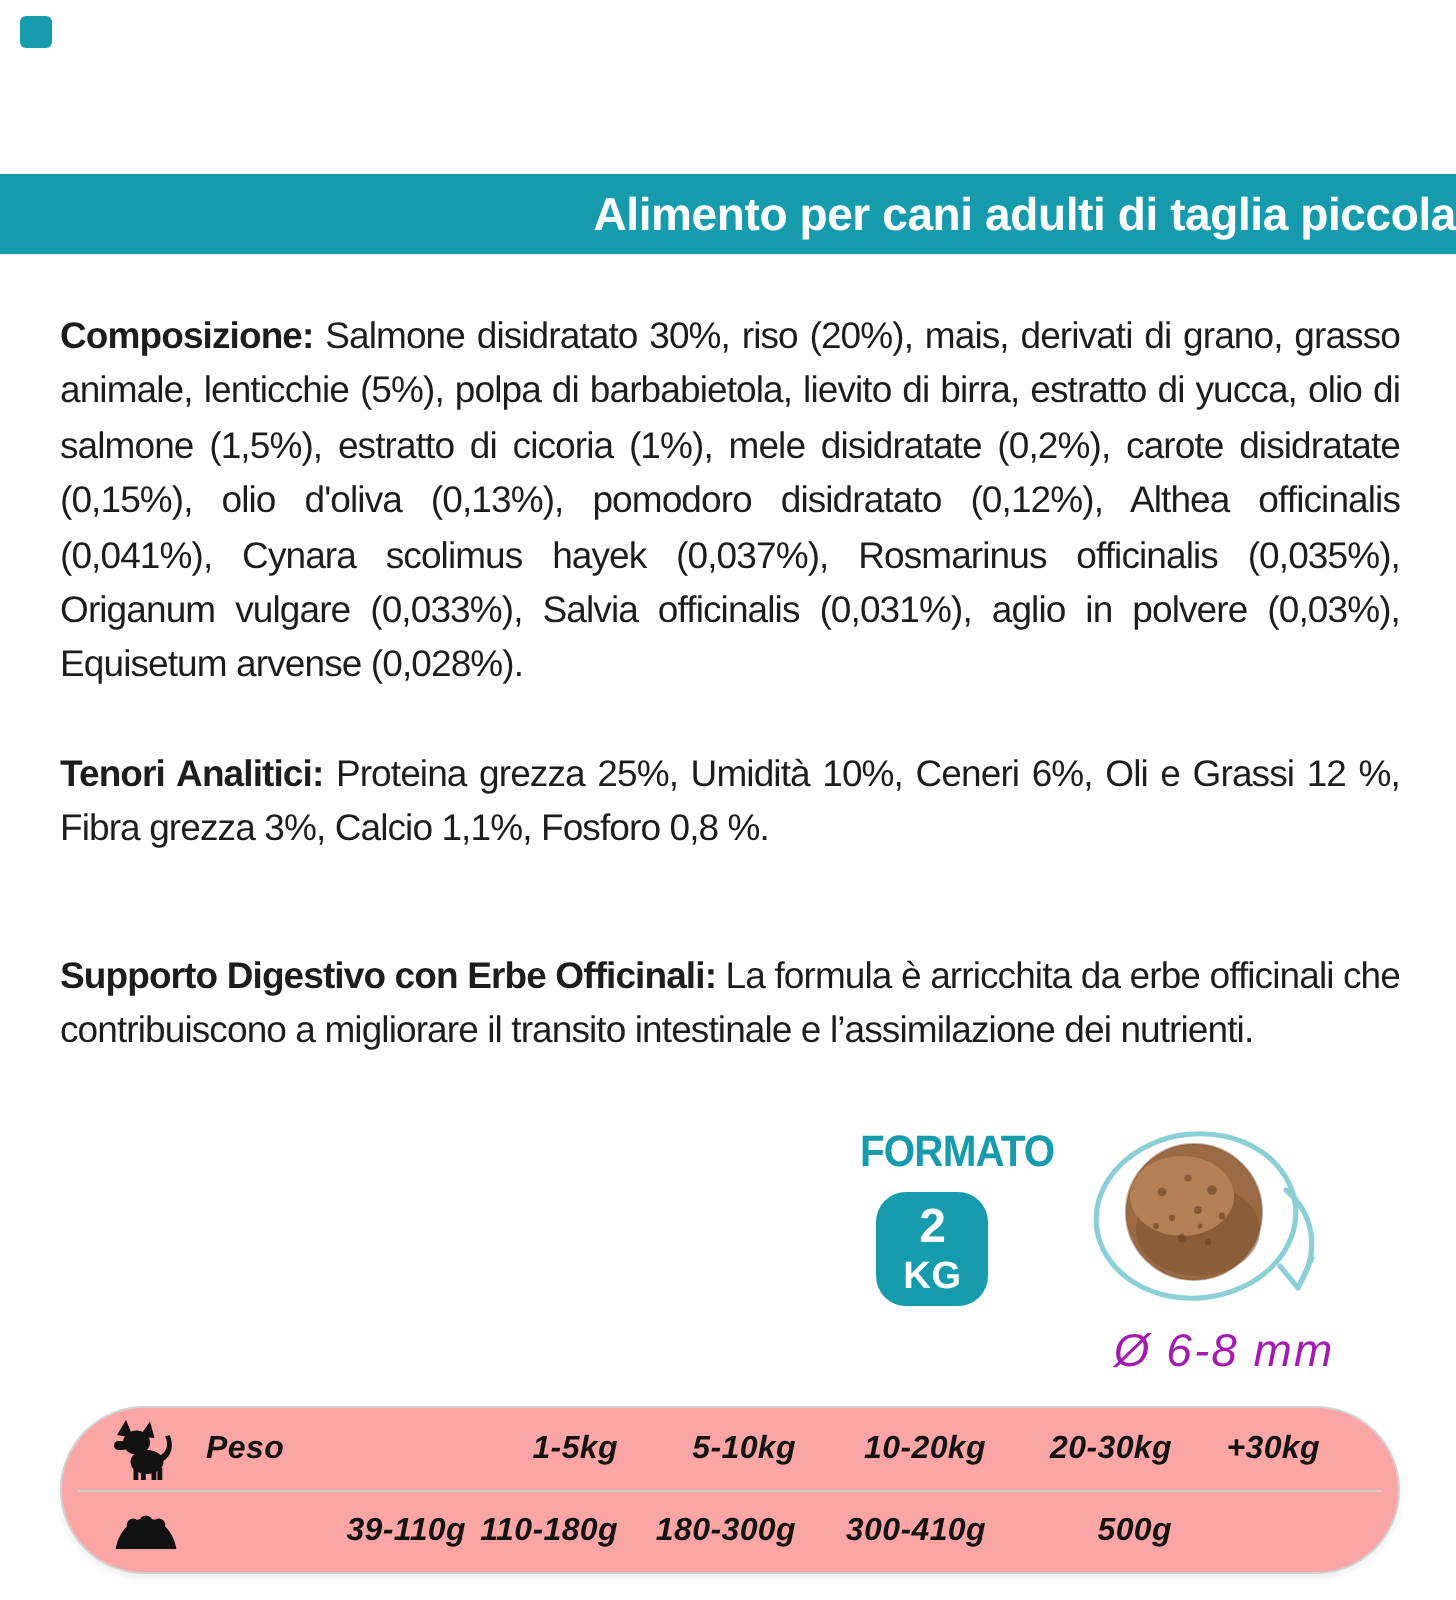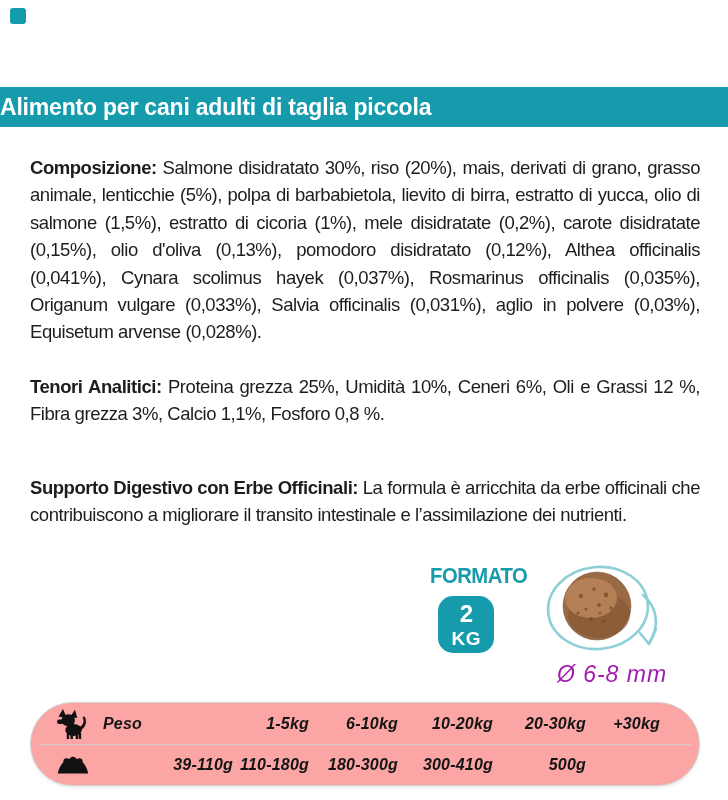--- a/index.html
+++ b/index.html
@@ -10,21 +10,21 @@
   }
   .page { position:relative; width:728px; height:800px; overflow:hidden; background:#fff; }
 
   .corner-square {
     position:absolute; top:8px; left:10px; width:16px; height:16px;
     background:#169bac; border-radius:3px;
   }
 
   .banner {
     position:absolute; top:87px; left:0; width:728px; height:40px;
-    background:#169bac; display:flex; align-items:center; justify-content:flex-start;
+    background:#169bac; display:flex; align-items:center; justify-content:flex-end;
   }
   .banner-title {
     margin:0; color:#ffffff; font-size:23px; font-weight:700; letter-spacing:-0.2px;
   }
 
   .content { position:absolute; top:127px; left:30px; width:670px; }
 
   .para {
     margin:0; text-align:justify; color:#1d1d1f;
     font-size:18.5px; line-height:27.4px; letter-spacing:-0.45px;
@@ -149,21 +149,21 @@
             <ellipse cx="22" cy="28" rx="11" ry="8"></ellipse>
             <path d="M30,24 C35,22 37,16 34,11 L37,10 C40,16 39,24 32,28 Z"></path>
             <rect x="13" y="32" width="3.2" height="8"></rect>
             <rect x="18" y="34" width="3.2" height="6"></rect>
             <rect x="25" y="34" width="3.2" height="6"></rect>
             <rect x="29" y="32" width="3.2" height="8"></rect>
           </svg>
         </span>
         <span class="t-label">Peso</span>
         <span class="t-val">1-5kg</span>
-        <span class="t-val">6-10kg</span>
+        <span class="t-val">5-10kg</span>
         <span class="t-val">10-20kg</span>
         <span class="t-val">20-30kg</span>
         <span class="t-val">+30kg</span>
       </div>
 
       <div class="t-divider"></div>
 
       <div class="t-row">
         <span class="t-icon">
           <svg width="32" height="19" viewBox="0 0 40 22" fill="#111111">

